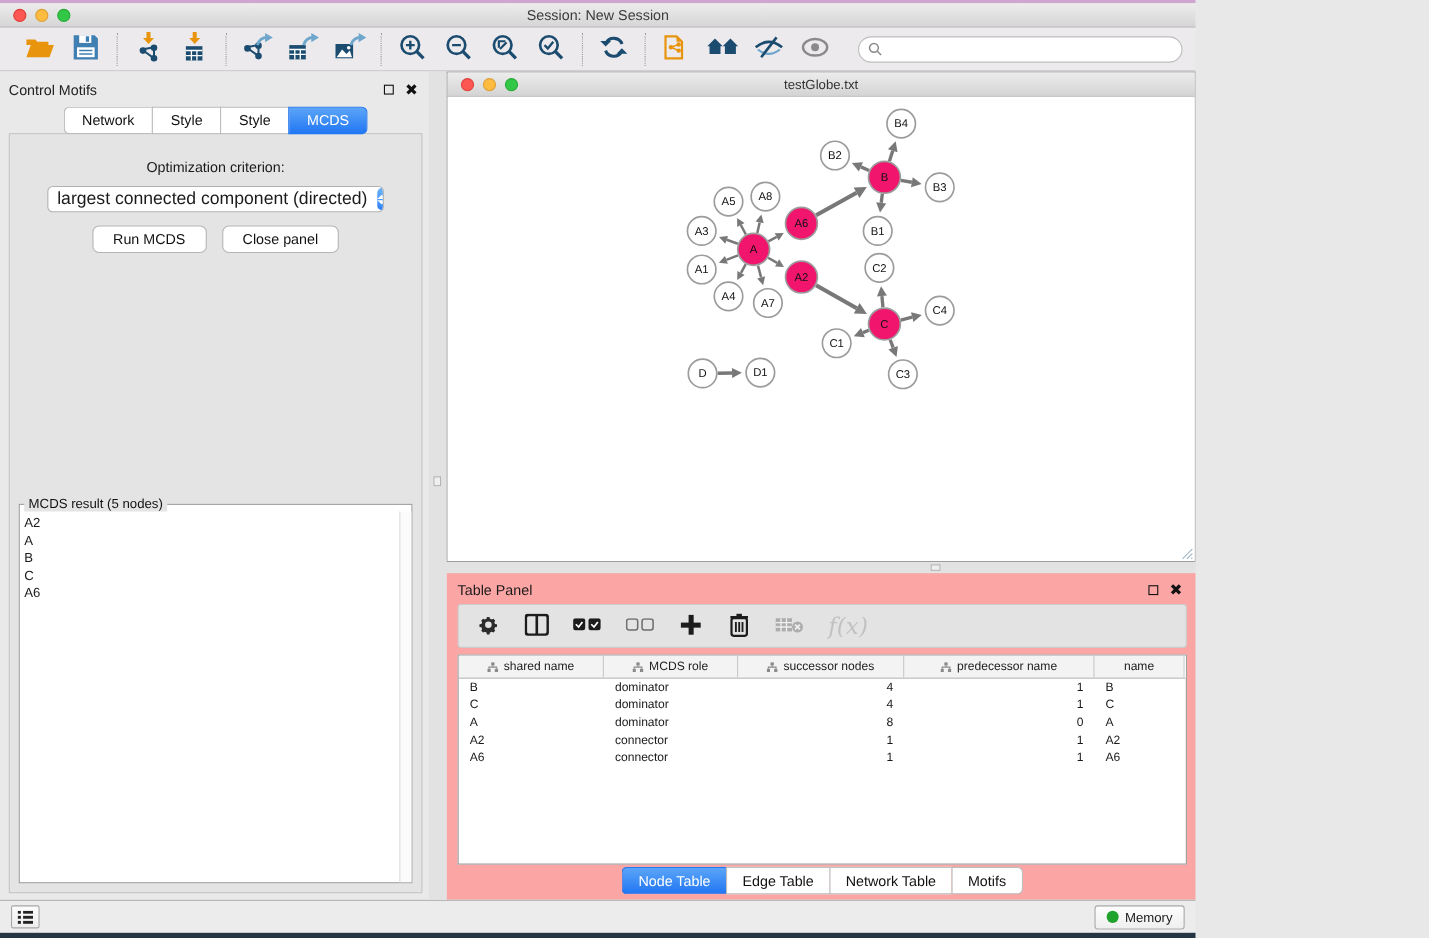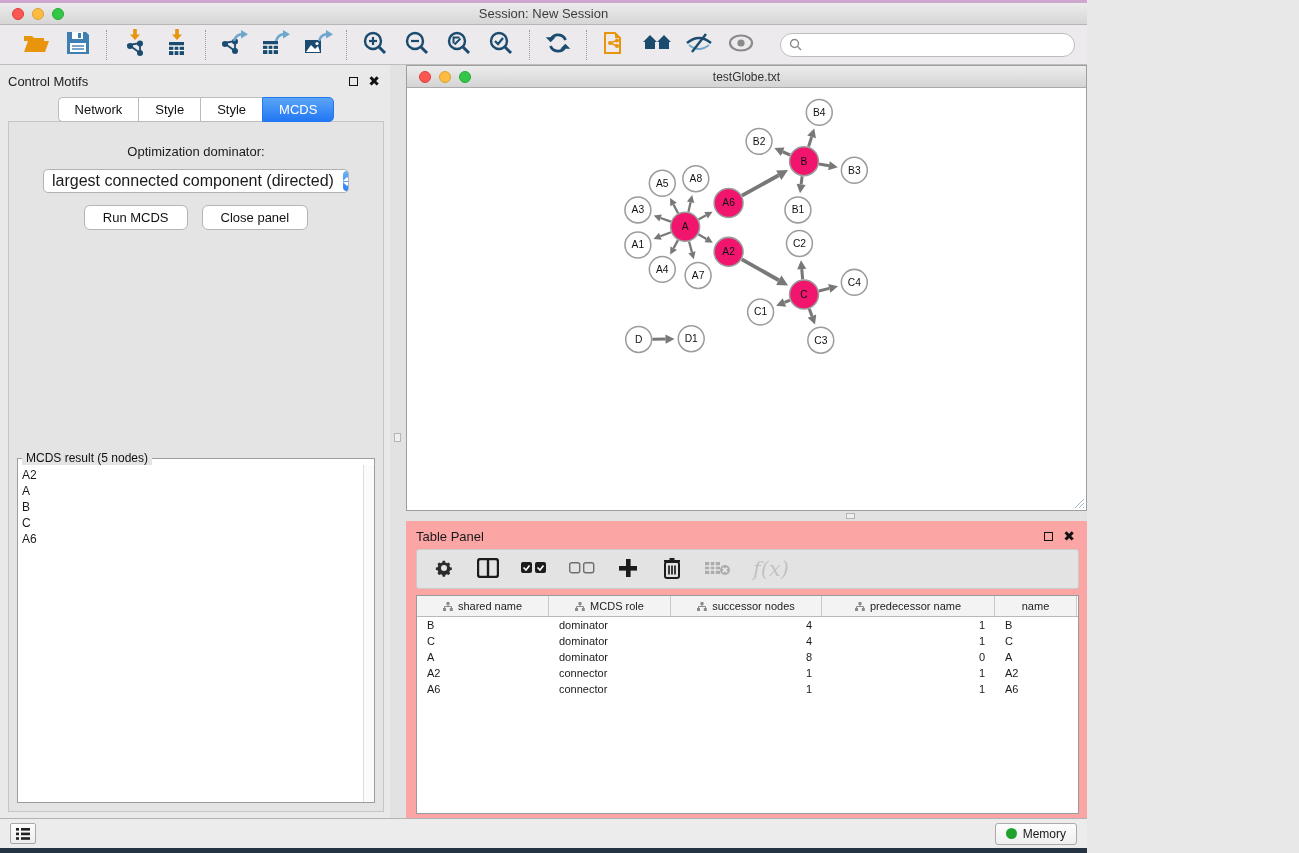--- a/index.html
+++ b/index.html
@@ -313,21 +313,21 @@
           <span class="wbtn close">✖</span>
         </span>
       </div>
       <div class="cp-tabs" id="cp-tabs">
           <div class="cp-tab">Network</div>
           <div class="cp-tab">Style</div>
           <div class="cp-tab">Style</div>
           <div class="cp-tab active">MCDS</div>
         </div>
       <div class="cp-content">
-        <div class="opt-label">Optimization dominator:</div>
+        <div class="opt-label">Optimization criterion:</div>
         <div class="combo">
           <span class="combo-value">largest connected component (directed)</span>
           <span class="combo-cap">
               <span class="chev up"></span>
               <span class="chev down"></span>
             </span>
         </div>
         <div class="cp-buttons">
           <button class="btn">Run MCDS</button>
           <button class="btn">Close panel</button>
@@ -649,20 +649,28 @@
               </div>
               <div class="t-row">
                 <div class="t-cell" style="width: 132px; flex: 0 0 132px; text-align: left;">A6</div>
                 <div class="t-cell" style="width: 122px; flex: 0 0 122px; text-align: left;">connector</div>
                 <div class="t-cell num" style="width: 151px; flex: 0 0 151px; text-align: right;">1</div>
                 <div class="t-cell num" style="width: 173px; flex: 0 0 173px; text-align: right;">1</div>
                 <div class="t-cell" style="width: 82px; flex: 0 0 82px; text-align: left;">A6</div>
               </div>
             </div>
         </div>
+        <div class="tp-tabs">
+          <div class="seg" id="tp-tabs">
+              <div class="seg-tab active">Node Table</div>
+              <div class="seg-tab">Edge Table</div>
+              <div class="seg-tab">Network Table</div>
+              <div class="seg-tab">Motifs</div>
+            </div>
+        </div>
       </div>
     </div>
   </div>
 
   <div class="statusbar">
     <div class="sb-listbtn">
       <svg width="14" height="12" viewBox="0 0 14 12">
         <rect x="0" y="0" width="3" height="2.6" fill="#222"></rect>
           <rect x="5" y="0" width="9" height="2.6" fill="#222"></rect>
         <rect x="0" y="4.6" width="3" height="2.6" fill="#222"></rect>

